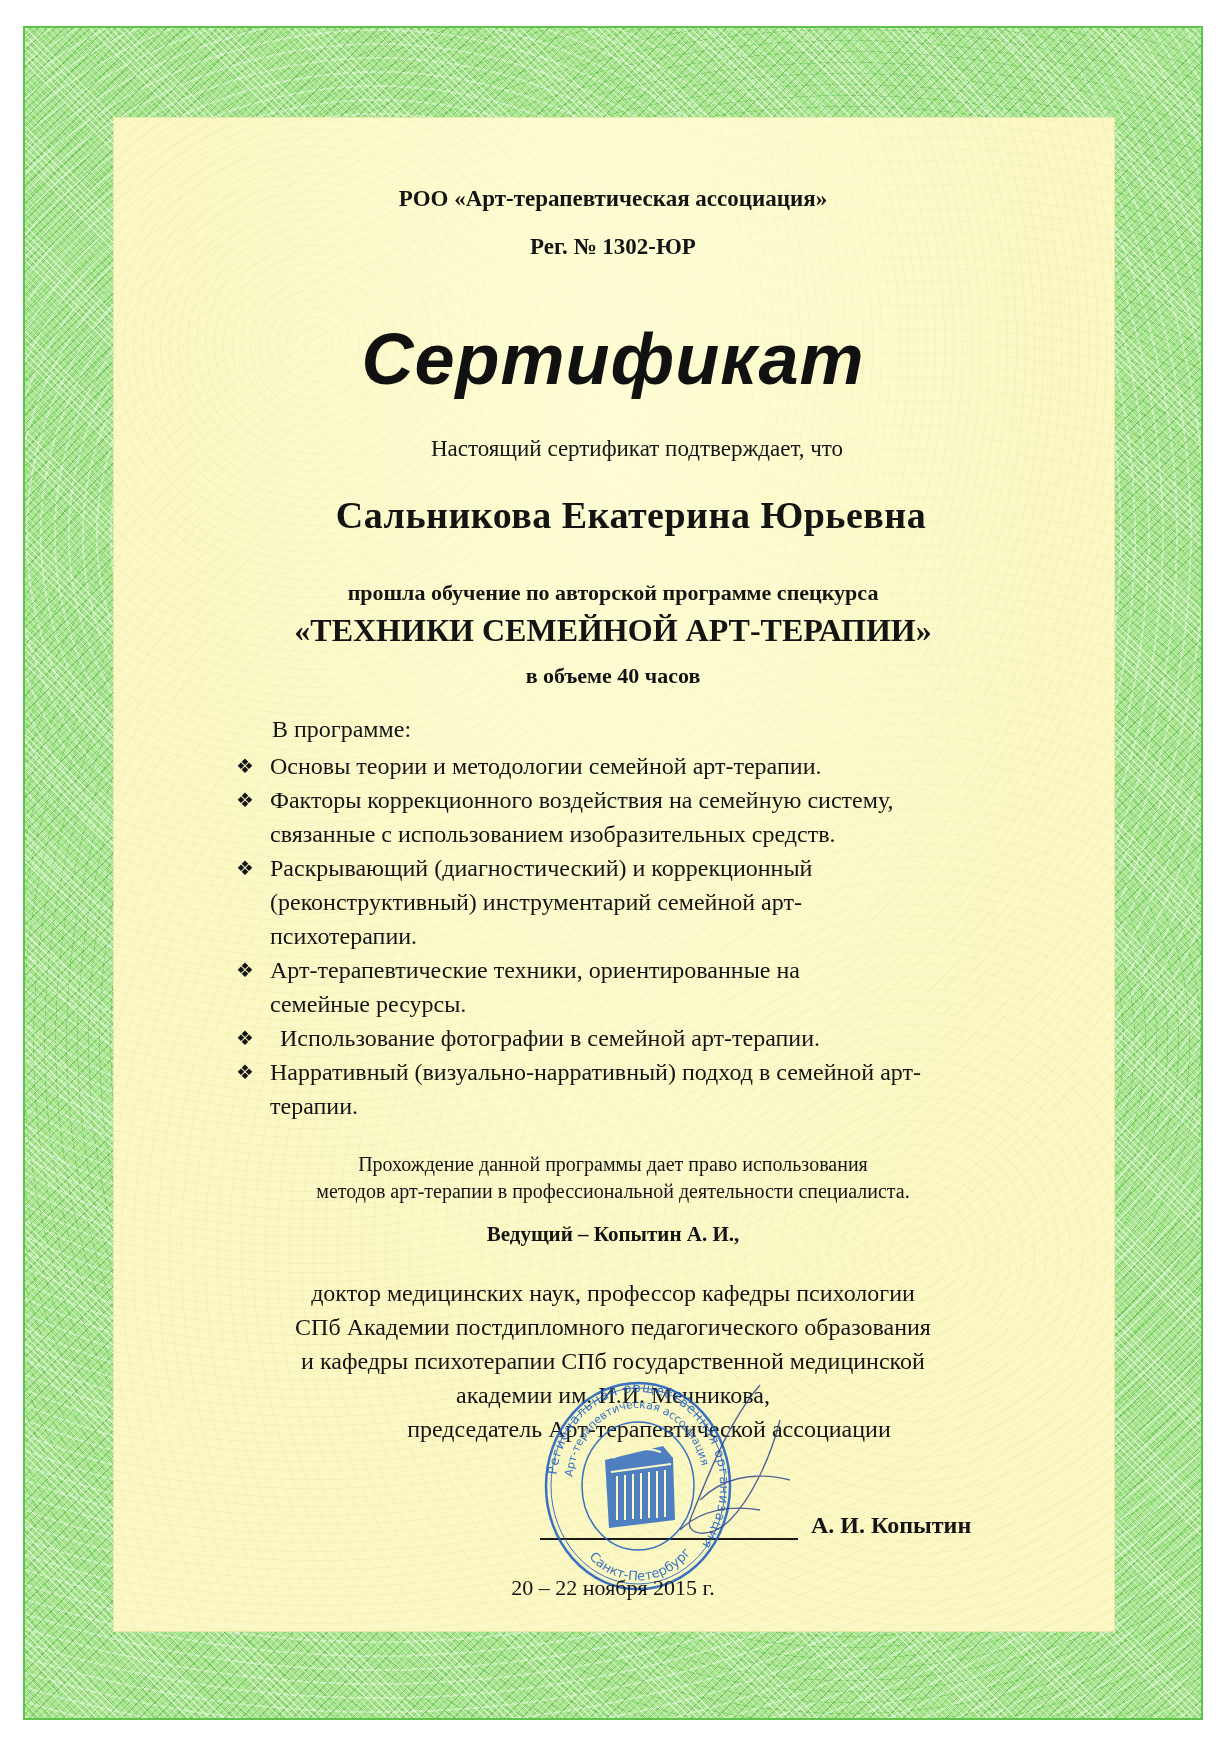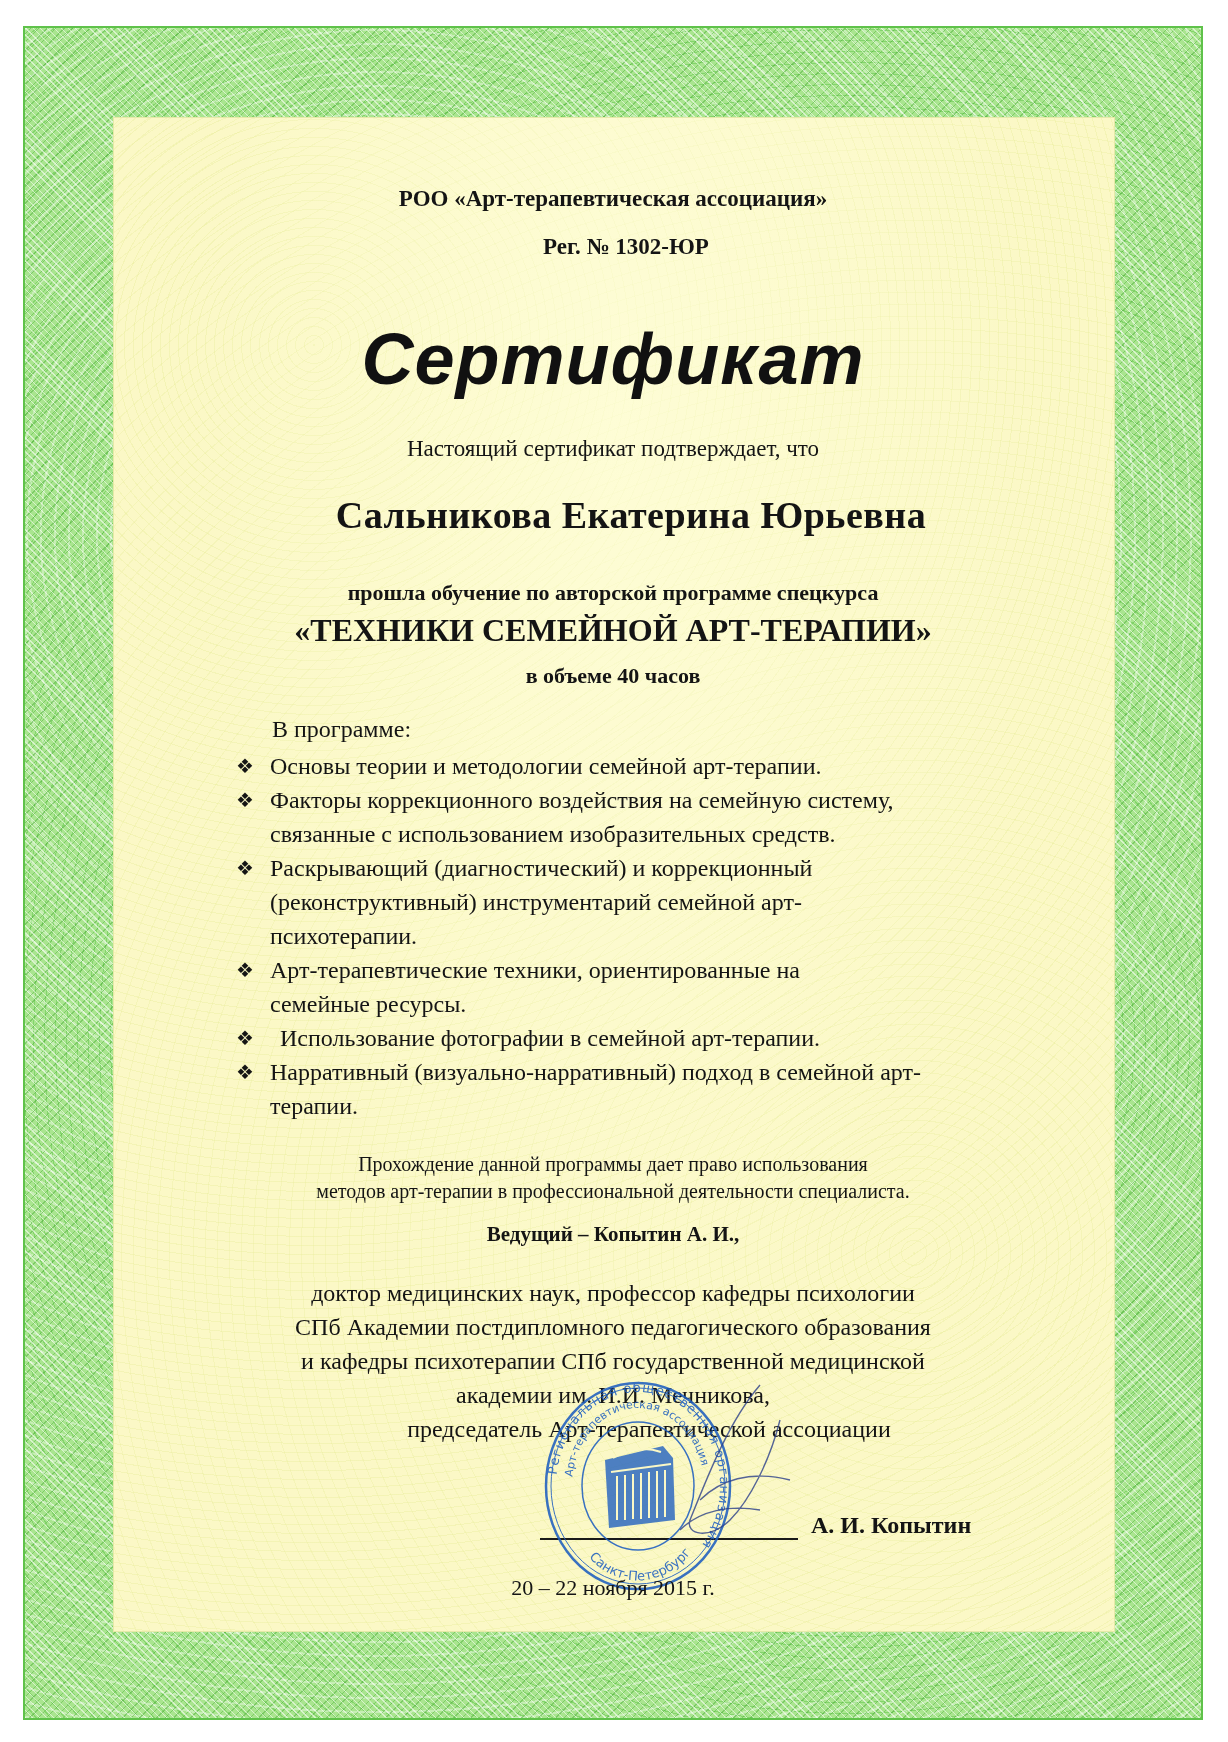--- a/index.html
+++ b/index.html
@@ -21,23 +21,23 @@
       position:absolute; left:113px; top:117px; width:1000px; height:1513px;
       background-color:#fbf8c6;
       background-image:
         radial-gradient(ellipse at 50% 20%, rgba(255,255,220,0.7), transparent 60%),
         repeating-radial-gradient(circle at 20% 15%, rgba(230,235,150,0.35) 0 1px, transparent 1px 9px),
         repeating-radial-gradient(circle at 80% 75%, rgba(230,235,150,0.3) 0 1px, transparent 1px 12px);
       border:1px solid #e6e9a8;
     }
     .center { position:absolute; left:113px; width:1000px; text-align:center; }
     .org { top:186px; font-size:23px; font-weight:bold; }
-    .reg { top:234px; font-size:23px; font-weight:bold;padding-left:13px; }
+    .reg { top:234px; font-size:23px; font-weight:bold; }
     .title { top:318px; font-family:"Liberation Sans", sans-serif; font-style:italic; font-weight:bold; font-size:72px; letter-spacing:1px; color:#111; }
-    .confirm { top:436px; font-size:23px; }
+    .confirm { top:436px; font-size:23px;padding-left:24px; }
     .name { top:493px; font-size:38px; font-weight:bold; letter-spacing:0.5px;margin-left:18px; }
     .passed { top:580px; font-size:22px; font-weight:bold; }
     .course { top:612px; font-size:32px; font-weight:bold; }
     .volume { top:663px; font-size:22px; font-weight:bold; }
     .prog-head { position:absolute; left:272px; top:716px; font-size:24px; }
     .list { position:absolute; left:236px; top:749px; width:800px; margin:0; padding:0; list-style:none; font-size:24px; line-height:34px; }
     .list li { position:relative; padding-left:34px; }
     .list li .bullet { position:absolute; left:0; top:0; font-size:20px; }
     .list li.wide-bullet { padding-left:44px; }
     .note1 { top:1153px; font-size:20px; }

